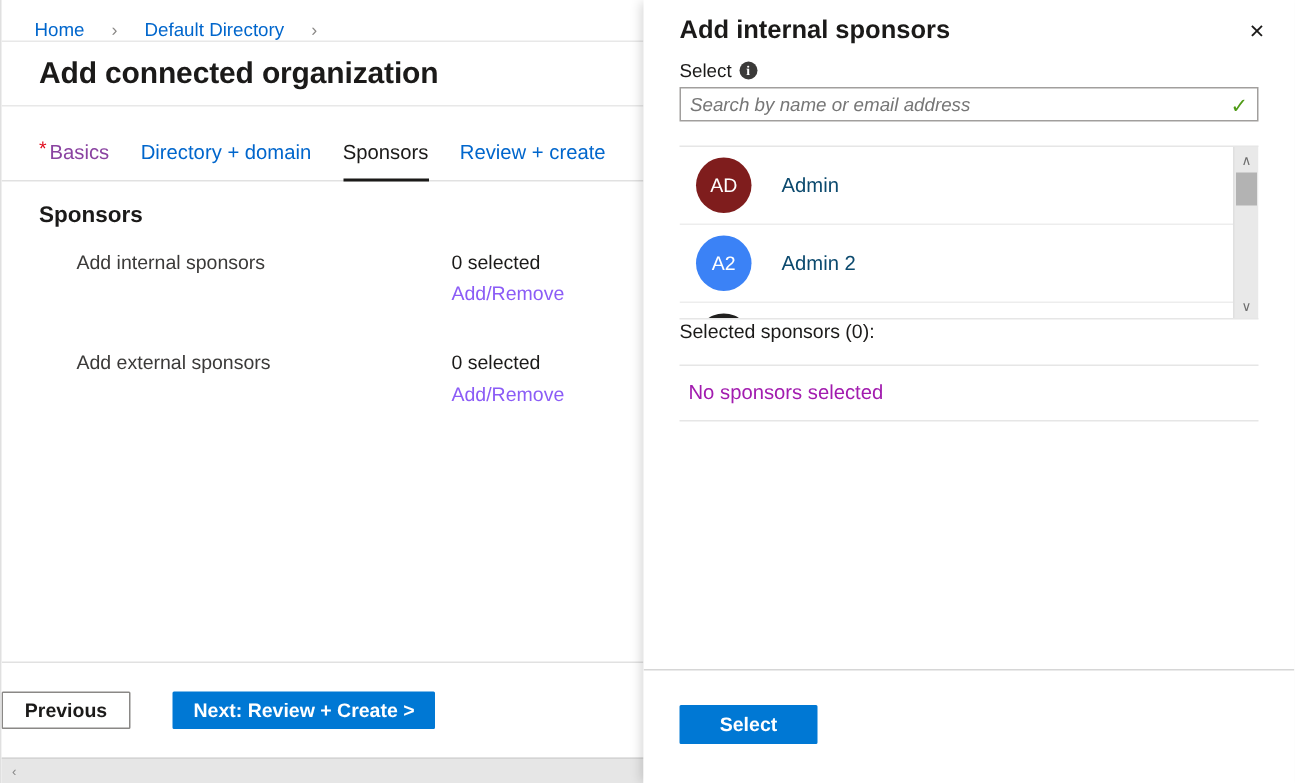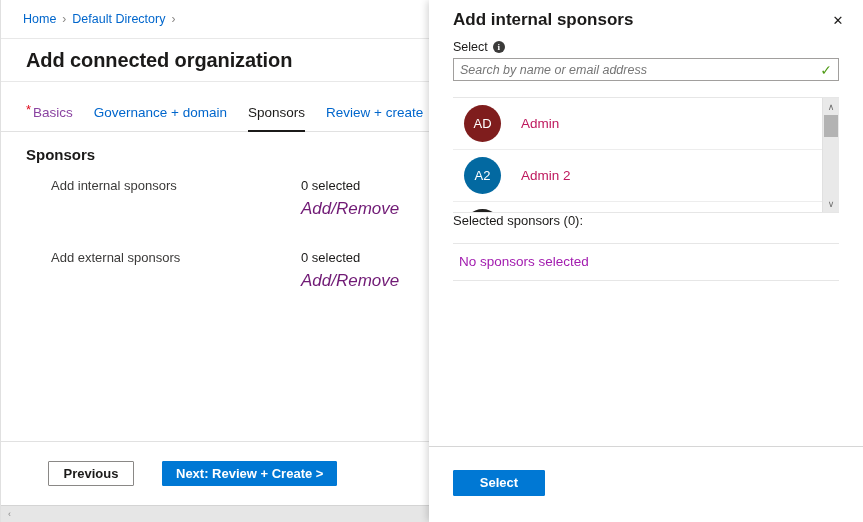--- a/index.html
+++ b/index.html
@@ -24,25 +24,26 @@
     width: 429px;
     height: 522px;
     background: #ffffff;
     border-left: 1px solid #e0e0e0;
     box-sizing: border-box;
     overflow: hidden;
   }
 
   #breadcrumb {
     height: 26px;
-    padding: 12px 0 0 22px;
-    display: flex;
-    align-items: flex-start;
+    padding: 1px 0 0 22px;
+    display: flex;
+    align-items: flex-end;
     white-space: nowrap;
     font-size: 12.5px;
+    gap: 12px;
   }
   #breadcrumb .crumb {
     color: #0066cc;
     cursor: pointer;
   }
   #breadcrumb .sep {
     color: #8a8886;
     margin: 0 6px;
     font-size: 12px;
   }
@@ -132,37 +133,35 @@
     color: #1b1a19;
     line-height: 18px;
   }
   .action-row {
     display: flex;
     margin-left: 25px;
     margin-bottom: 30px;
   }
   .action-spacer { width: 250px; }
   .link-action {
-    font-size: 17px;
-    color: #701a75;
-    cursor: pointer;
-    font-style: italic;
+    font-size: 13px;
+    color: #8b5cf6;
+    cursor: pointer;
   }
 
   
   #left-footer {
     position: absolute;
     left: 0; right: 0;
     bottom: 17px;
     height: 64px;
     border-top: 1px solid #e1e1e1;
     box-sizing: border-box;
     display: flex;
     align-items: center;
-    padding-left: 47px;
     background: #ffffff;
   }
   .btn {
     font-family: "Liberation Sans", sans-serif;
     font-size: 13px;
     height: 25px;
     line-height: 23px;
     padding: 0 13px;
     box-sizing: border-box;
     cursor: pointer;
@@ -327,21 +326,21 @@
     display: flex;
     align-items: center;
     justify-content: center;
     color: #ffffff;
     font-size: 13px;
     flex: none;
   }
   .result-name {
     margin-left: 20px;
     font-size: 13.5px;
-    color: #be185d;
+    color: #0c4a6e;
   }
 
   
   #list-scrollbar {
     position: absolute;
     right: 0; top: 0;
     width: 17px;
     height: 100%;
     background: #e9e9e9;
     border-left: 1px solid #e0e0e0;
@@ -415,21 +414,21 @@
   <div id="blade-title-bar">
     <div id="blade-title">Add connected organization</div>
   </div>
 
   <div id="tabs-bar">
     <div class="tab visited">
       <span class="req-star">*</span>
       <span>Basics</span>
     </div>
     <div class="tab">
-      <span>Governance + domain</span>
+      <span>Directory + domain</span>
     </div>
     <div class="tab active">
       <span>Sponsors</span>
     </div>
     <div class="tab">
       <span>Review + create</span>
     </div>
   </div>
 
   <div id="left-body">
@@ -485,21 +484,21 @@
 
     <div id="results-wrap">
       <div id="results-list">
 
         <div class="result-item">
           <div class="avatar" style="background:#7f1d1d">AD</div>
           <div class="result-name">Admin</div>
         </div>
 
         <div class="result-item">
-          <div class="avatar" style="background:#0369a1">A2</div>
+          <div class="avatar" style="background:#3b82f6">A2</div>
           <div class="result-name">Admin 2</div>
         </div>
 
         <div class="result-item">
           <div class="avatar" style="background:#201f1e"></div>
           <div class="result-name"></div>
         </div>
 
       </div>
 

